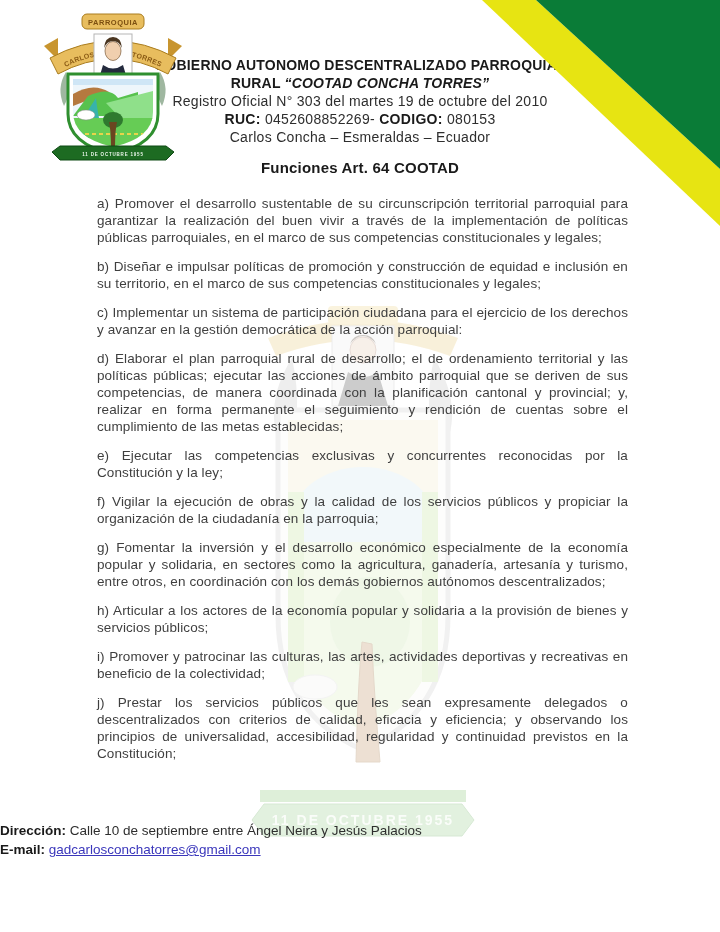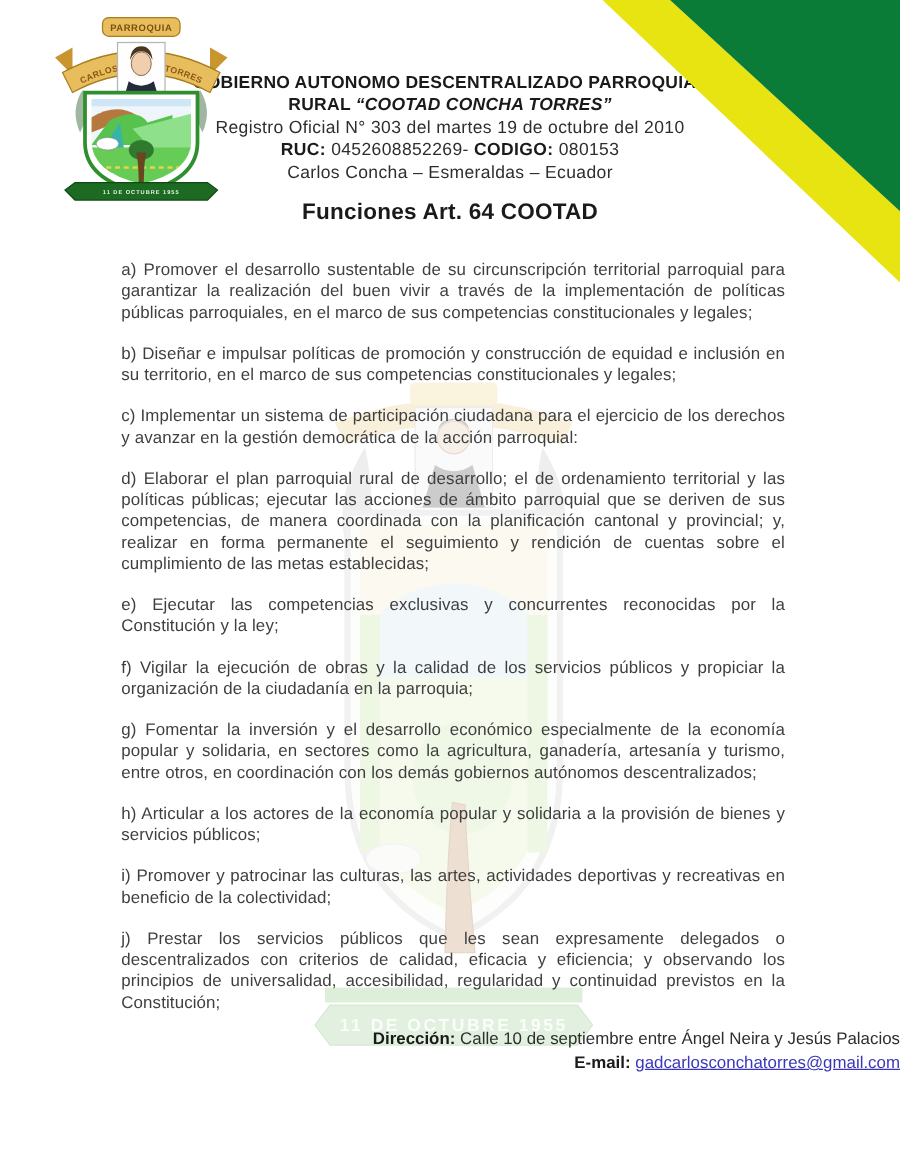--- a/index.html
+++ b/index.html
@@ -25,35 +25,35 @@
   .watermark { position: absolute; left: 230px; top: 292px; width: 266px; height: 546px; opacity: 0.33; z-index: 0; }
 
   
   .letterhead { position: absolute; top: 56px; left: 0; width: 100%; text-align: center; z-index: 2; }
   .h-org { font-weight: bold; font-size: 14px; line-height: 18px; color: var(--heading-text, #1a1a1a); letter-spacing: 0.2px; }
   .h-org .quoted { font-style: italic; }
   .h-sub { font-size: 14px; line-height: 18px; color: #2e2e2e; letter-spacing: 0.3px; }
   .h-sub b { color: var(--heading-text, #1a1a1a); }
 
   .doc-title { position: absolute; top: 159px; left: 0; width: 100%; text-align: center;
-    font-weight: bold; font-size: 18px; color: var(--heading-text, #1a1a1a); z-index: 2; letter-spacing: 0.2px; }
+    font-weight: bold; font-size: 15px; color: var(--heading-text, #1a1a1a); z-index: 2; letter-spacing: 0.2px; }
 
   
   .body-text { position: absolute; top: 191px; left: 97px; width: 531px; z-index: 1; }
   .body-text p {
-    margin: 16px 0 12px 0;
+    margin: 4px 0 12px 0;
     font-size: 13.5px;
     line-height: 17px;
     text-align: justify;
     color: var(--body-text, #3f3f3f);
     letter-spacing: 0.1px;
   }
 
   
-  .footer { position: absolute; top: 821px; left: 0; width: 100%; text-align: right; z-index: 2; }
+  .footer { position: absolute; top: 821px; left: 0; width: 100%; text-align: left; z-index: 2; }
   .footer div { font-size: 13.5px; line-height: 19px; color: #2e2e2e; }
   .footer b { color: var(--heading-text, #111111); }
   .email { color: var(--link-blue, #3a36bb); text-decoration: underline; cursor: pointer; }
 </style>
 </head>
 <body>
 
 <div class="page">
 
   <svg class="ribbon" viewBox="0 0 240 226" aria-hidden="true">

